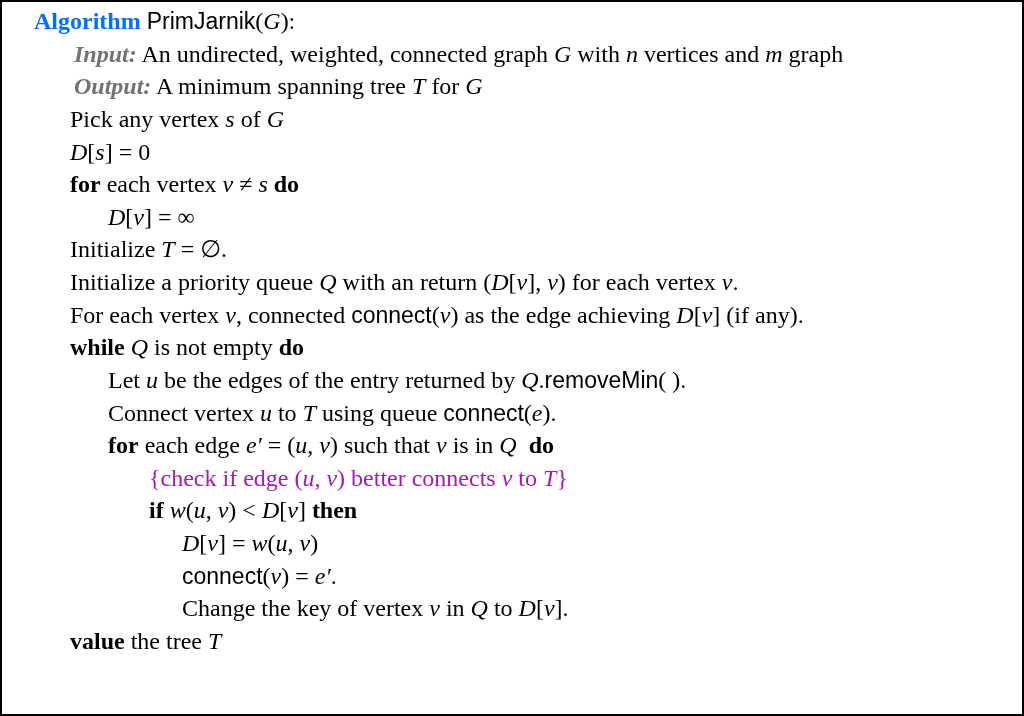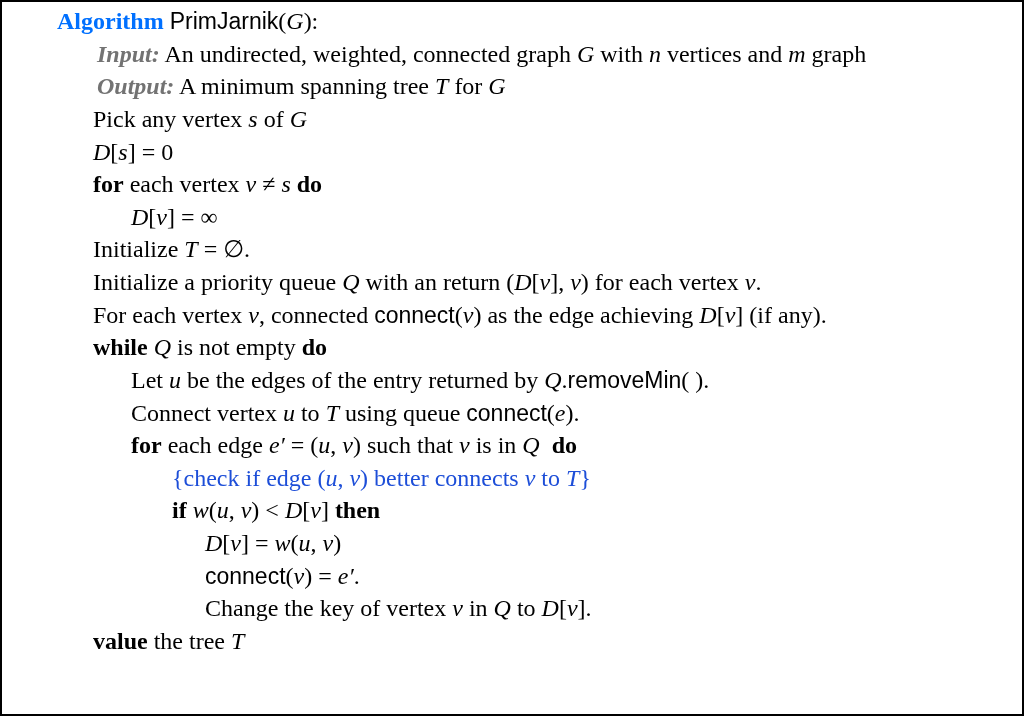--- a/index.html
+++ b/index.html
@@ -13,24 +13,24 @@
       color: #000;
       line-height: 1.36;
       box-sizing: border-box;
       border: 2px solid #000;
       padding-top: 3px;
       padding-left: 32px;
       overflow: hidden;
     }
     .kw-blue { color: #0070ff; font-weight: bold; }
     .kw-blue-i { color: #737373; font-weight: bold; font-style: italic; }
-    .comment { color: #1d4ed8; }
+    .comment { color: #a21caf; }
     .bold { font-weight: bold; }
     .it { font-style: italic; font-family: 'Times New Roman', Times, serif; }
-    .line { white-space: pre; margin-left: 23px; }
+    .line { white-space: pre; }
     .ind0 { padding-left: 0px; }
     .ind1 { padding-left: 40px; }
     .ind2 { padding-left: 36px; }
     .ind3 { padding-left: 74px; }
     .ind4 { padding-left: 115px; }
     .ind5 { padding-left: 148px; }
     .sf { font-family: Arial, Helvetica, sans-serif; font-size: 23px; }
   </style>
 </head>
 <body>

